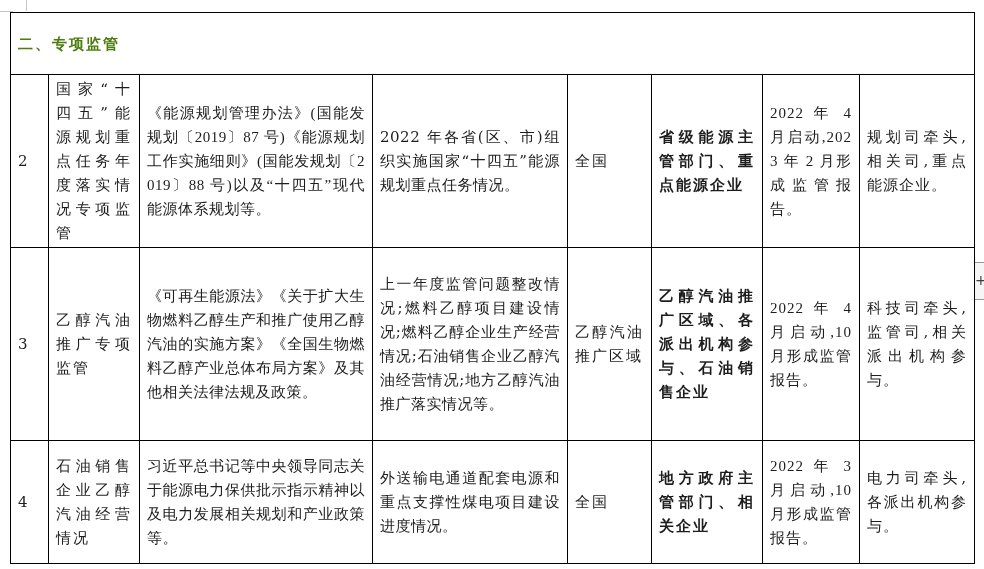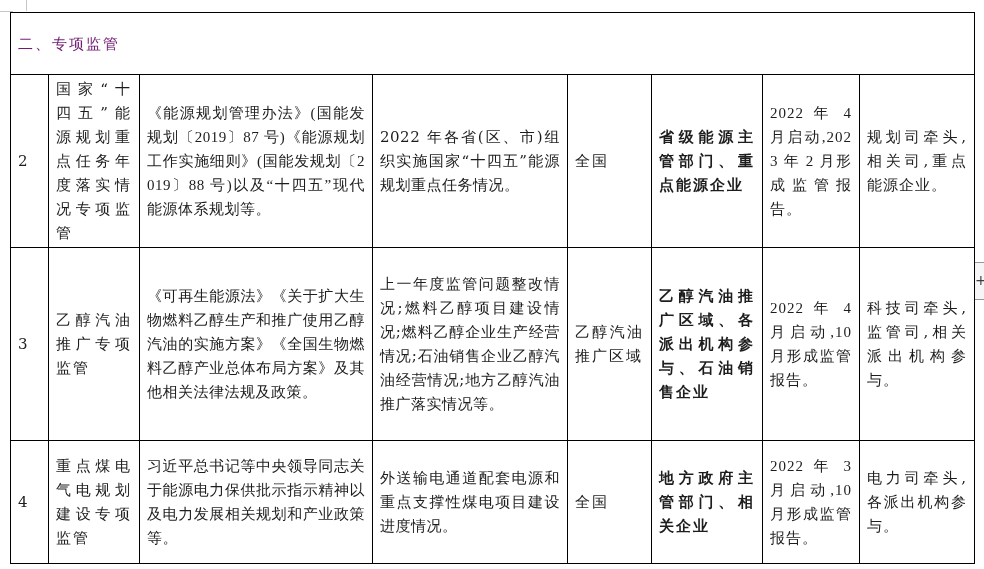--- a/index.html
+++ b/index.html
@@ -34,24 +34,24 @@
     word-break:break-all;
   }
   tr.r-title{height:62px;}
   tr.r-2{height:168px;}
   tr.r-3{height:193px;}
   tr.r-4{height:123px;}
 
   td.title-cell{
     text-align:center;
     font-family:"DejaVu Sans","Liberation Sans",sans-serif;
-    font-weight:normal;
+    font-weight:bold;
     font-size:20px;
     letter-spacing:2px;
-    color:#701a75;
+    color:#4d7c0f;
   }
   td.num-cell{
     text-align:center;
     font-size:16px;
     padding:2px 2px;
   }
   td.project-cell{letter-spacing:2px;line-height:23px;padding:2px 6px;border-radius:13px;}
   td.basis-cell{line-height:25px;padding:2px 8px;letter-spacing:0.5px;font-family:Liberation Serif, serif;}
   td.content-cell{line-height:25px;padding:2px 8px;letter-spacing:0.5px;}
   td.scope-cell{text-align:center;letter-spacing:2px;padding:2px 4px;}
@@ -121,21 +121,21 @@
       <td class="basis-cell">《可再生能源法》《关于扩大生物燃料乙醇生产和推广使用乙醇汽油的实施方案》《全国生物燃料乙醇产业总体布局方案》及其他相关法律法规及政策。</td>
       <td class="content-cell">上一年度监管问题整改情况;燃料乙醇项目建设情况;燃料乙醇企业生产经营情况;石油销售企业乙醇汽油经营情况;地方乙醇汽油推广落实情况等。</td>
       <td class="scope-cell">乙醇汽油推广区域</td>
       <td class="targets-cell">乙醇汽油推广区域、各派出机构参与、石油销售企业</td>
       <td class="schedule-cell">2022 年 4 月启动,10 月形成监管报告。</td>
       <td class="division-cell">科技司牵头,监管司,相关派出机构参与。</td>
     </tr>
 
     <tr class="r-4">
       <td class="num-cell">4</td>
-      <td class="project-cell">重点煤电气电规划建设专项监管</td>
+      <td class="project-cell">石油销售企业乙醇汽油经营情况</td>
       <td class="basis-cell">习近平总书记等中央领导同志关于能源电力保供批示指示精神以及电力发展相关规划和产业政策等。</td>
       <td class="content-cell">外送输电通道配套电源和重点支撑性煤电项目建设进度情况。</td>
       <td class="scope-cell">全国</td>
       <td class="targets-cell">地方政府主管部门、相关企业</td>
       <td class="schedule-cell">2022 年 3 月启动,10 月形成监管报告。</td>
       <td class="division-cell">电力司牵头,各派出机构参与。</td>
     </tr>
   </tbody>
     </table>
 </div>

